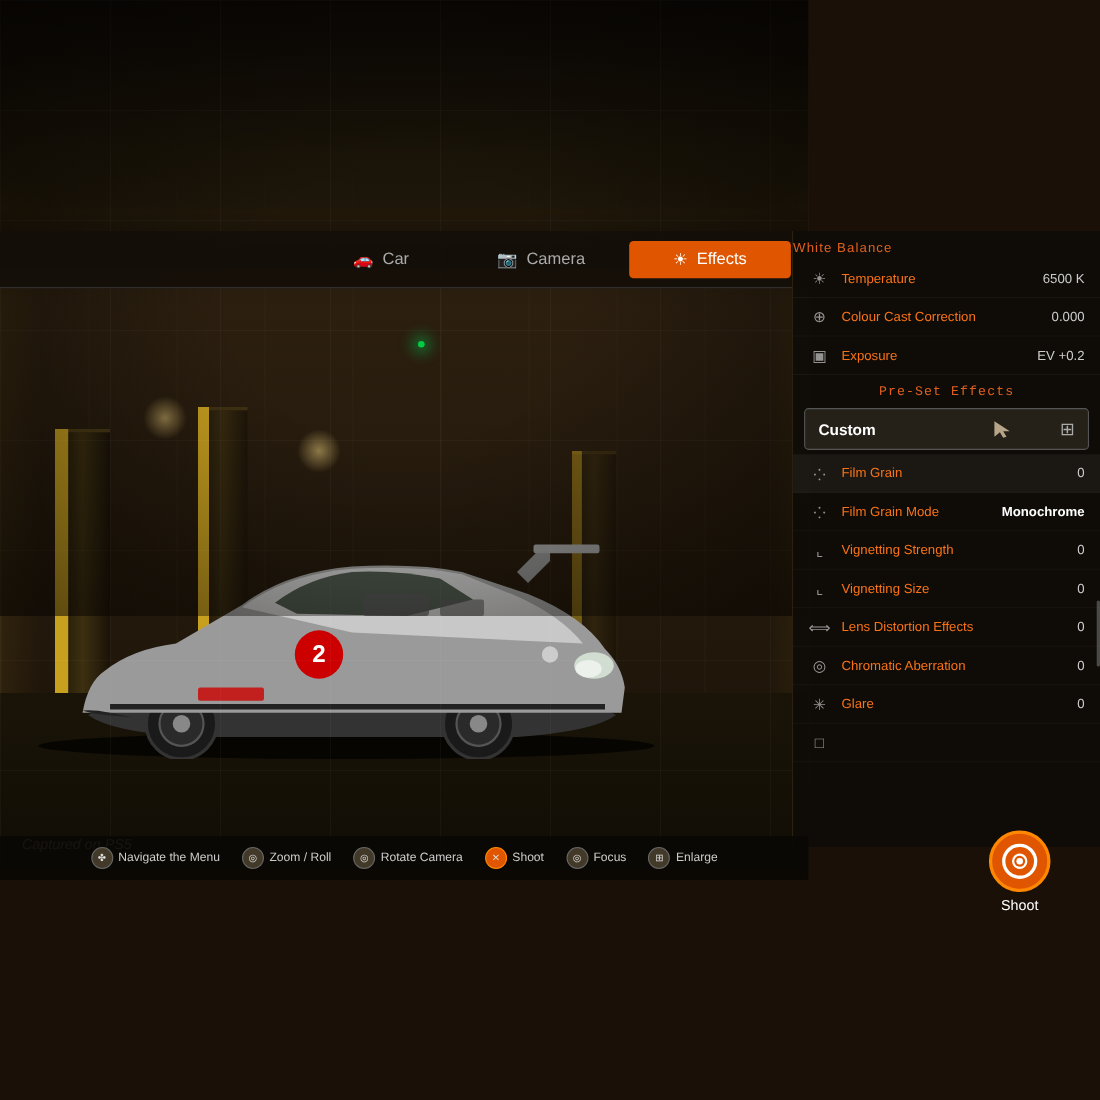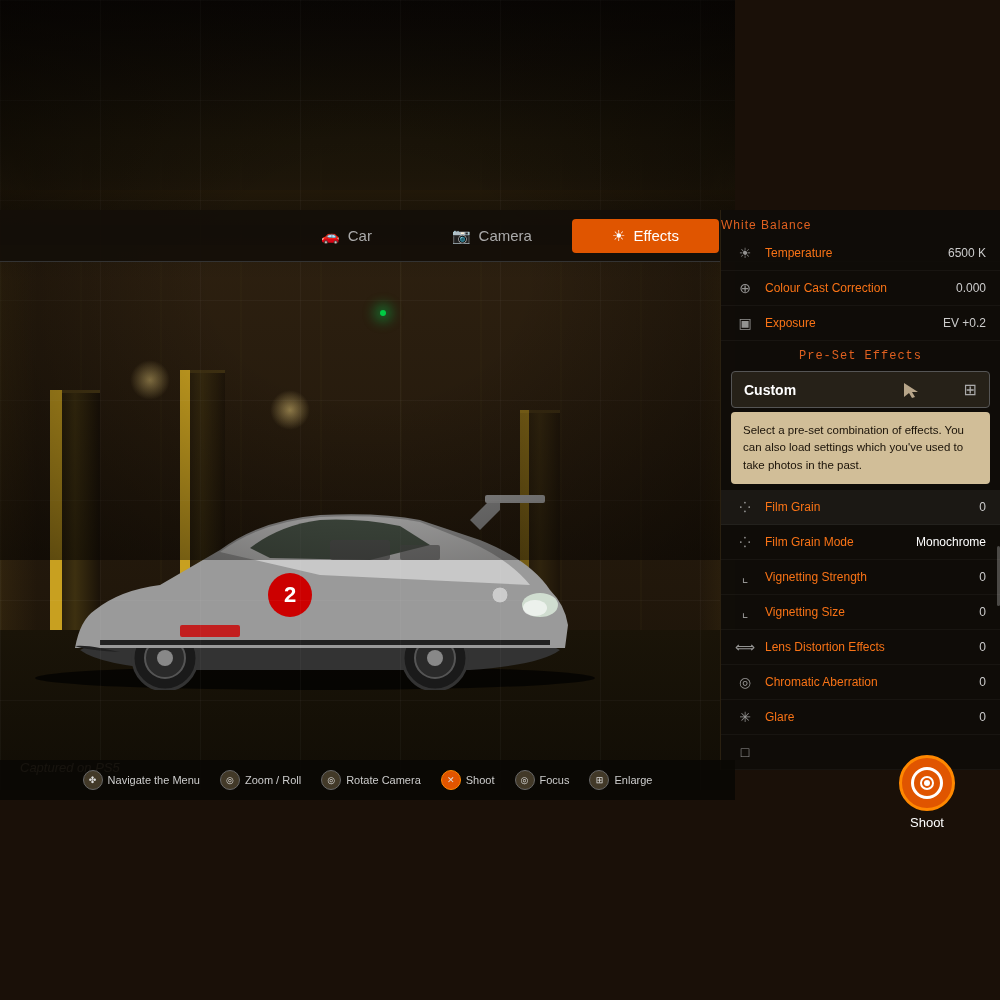--- a/index.html
+++ b/index.html
@@ -223,21 +223,21 @@
       line-height: 1.5;
     }
 
     
     .settings-area {
       padding: 0;
     }
 
     .monochrome-value {
       color: #fff;
-      font-weight: normal;
+      font-weight: bold;
       font-size: 12px;
     }
 
     
     .screen-effect-header {
       display: flex;
       align-items: center;
       padding: 6px 14px;
       background: rgba(40,30,15,0.5);
     }
@@ -515,23 +515,20 @@
       <div class="custom-dropdown-text">Custom</div>
 
       <div style="width:18px;height:18px;margin-right:8px;">
         <svg viewBox="0 0 18 18" width="18" height="18">
           <path d="M2 2 L2 16 L7 12 L10 17 L13 16 L10 11 L16 11 Z" fill="rgba(200,180,150,0.9)"></path>
         </svg>
       </div>
       <div class="dropdown-grid-icon">⊞</div>
     </div>
 
-    <div class="tooltip-box">
-      <span>Select a pre-set combination of effects. You can also load settings which you've used to take photos in the past.</span>
-    </div>
 
     <div class="settings-area">
 
       <div class="panel-row highlighted-row">
         <div class="panel-row-icon">⁘</div>
         <div class="panel-row-label">Film Grain</div>
         <div class="panel-row-value">0</div>
       </div>
 
       <div class="panel-row">

